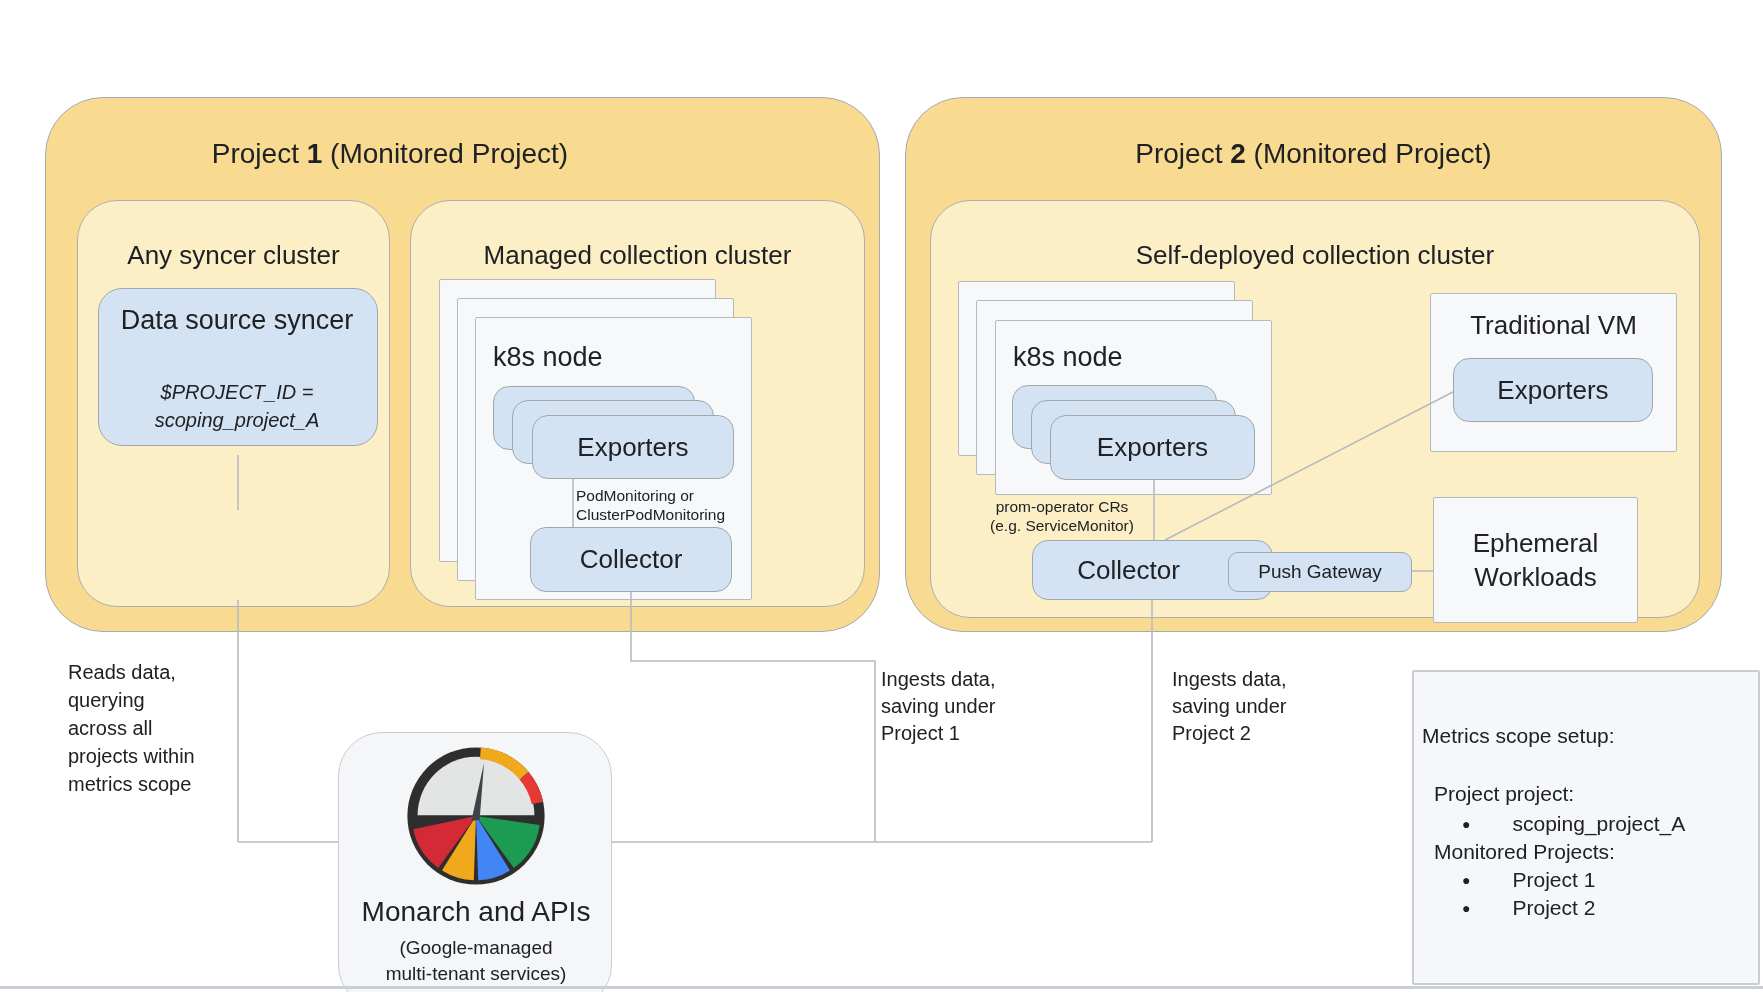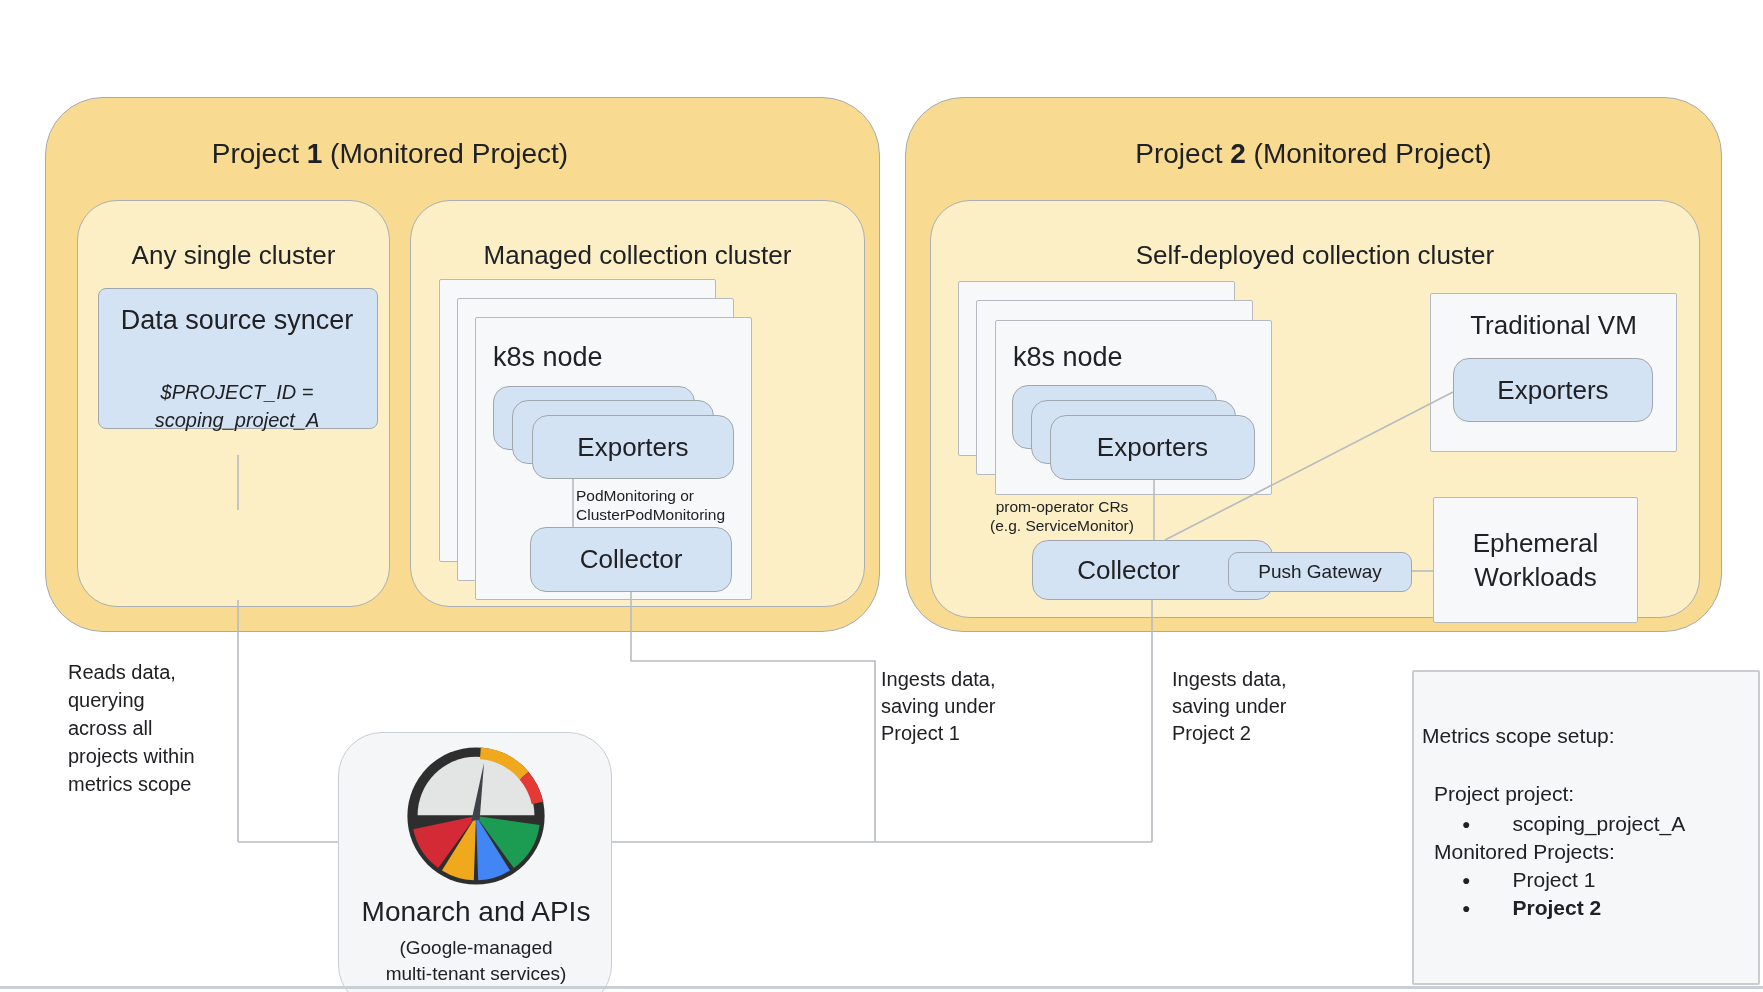--- a/index.html
+++ b/index.html
@@ -30,23 +30,23 @@
 <div id="canvas">
 
 
   <div class="abs yellow-outer" style="left:45px;top:97px;width:835px;height:535px;"></div>
   <div class="abs ctr t-proj" style="left:45px;top:138px;width:690px;"><span>Project </span><b>1</b><span> (Monitored Project)</span></div>
 
   <div class="abs yellow-outer" style="left:905px;top:97px;width:817px;height:535px;"></div>
   <div class="abs ctr t-proj" style="left:905px;top:138px;width:817px;"><span>Project </span><b>2</b><span> (Monitored Project)</span></div>
 
   <div class="abs yellow-inner" style="left:77px;top:200px;width:313px;height:407px;"></div>
-  <div class="abs ctr t-clu" style="left:77px;top:240px;width:313px;">Any single cluster</div>
+  <div class="abs ctr t-clu" style="left:77px;top:240px;width:313px;">Any syncer cluster</div>
 
-  <div class="abs blue" style="left:98px;top:288px;width:280px;height:141px;border-radius:8px;">
+  <div class="abs blue" style="left:98px;top:288px;width:280px;height:158px;border-radius:24px;">
     <div class="abs ctr" style="left:8px;top:14px;width:260px;font-size:27px;line-height:35px;">Data source syncer</div>
     <div class="abs ctr italic" style="left:8px;top:89px;width:260px;font-size:20px;line-height:28px;">$PROJECT_ID = scoping_project_A</div>
   </div>
 
 
   <div class="abs yellow-inner" style="left:410px;top:200px;width:455px;height:407px;"></div>
   <div class="abs ctr t-clu" style="left:410px;top:240px;width:455px;">Managed collection cluster</div>
 
   <div class="abs white-card" style="left:439px;top:279px;width:277px;height:283px;"></div>
   <div class="abs white-card" style="left:457px;top:298px;width:277px;height:283px;"></div>
@@ -125,18 +125,18 @@
     <div class="abs ctr pre" style="left:0;top:202px;width:274px;font-size:19px;line-height:26px;">(Google-managed
 multi-tenant services)</div>
   </div>
 
   <div class="abs panel" style="left:1412px;top:670px;width:348px;height:315px;border-width:2px;border-radius:2px;background:#F6F7F9;">
     <div class="abs t-metrics" style="left:8px;top:52px;">Metrics scope setup:</div>
     <div class="abs t-metrics" style="left:20px;top:110px;">Project project:</div>
     <div class="abs" style="left:48px;top:140px;"><span style="font-size:14px;vertical-align:2px;">●</span><span class="t-metrics" style="margin-left:42px;">scoping_project_A</span></div>
     <div class="abs t-metrics" style="left:20px;top:168px;">Monitored Projects:</div>
     <div class="abs" style="left:48px;top:196px;"><span style="font-size:14px;vertical-align:2px;">●</span><span class="t-metrics" style="margin-left:42px;">Project 1</span></div>
-    <div class="abs" style="left:48px;top:224px;font-weight:bold;"><span style="font-size:14px;vertical-align:2px;">●</span><span class="t-metrics" style="margin-left:42px;">Project 2</span></div>
+    <div class="abs" style="left:48px;top:224px;"><span style="font-size:14px;vertical-align:2px;">●</span><span class="t-metrics" style="margin-left:42px;">Project 2</span></div>
   </div>
 
   <div class="abs" style="left:0;top:986px;width:1763px;height:3px;background:#C9CFD6;"></div>
 
 </div>
 
 </body></html>

